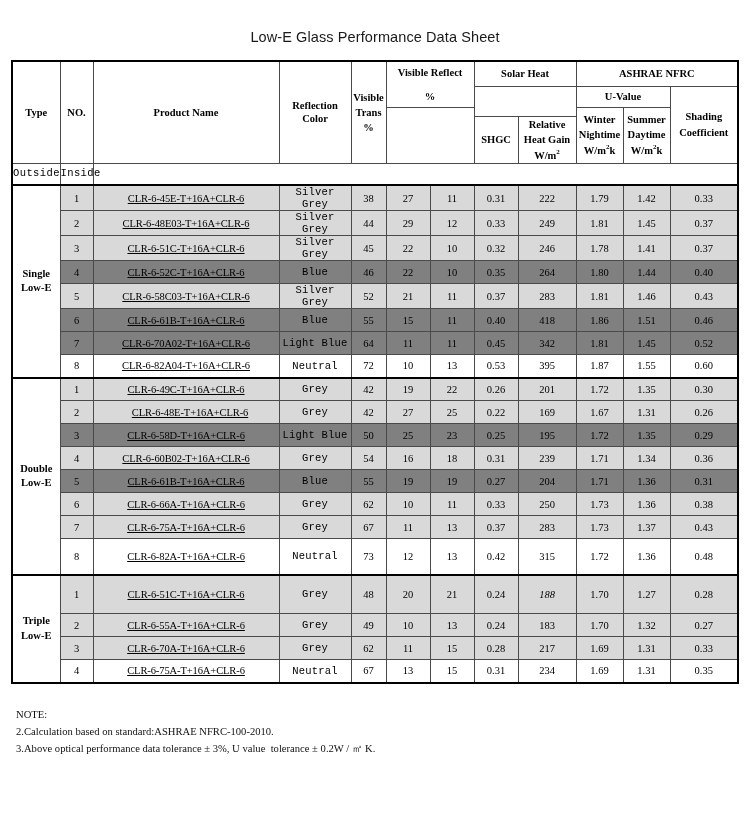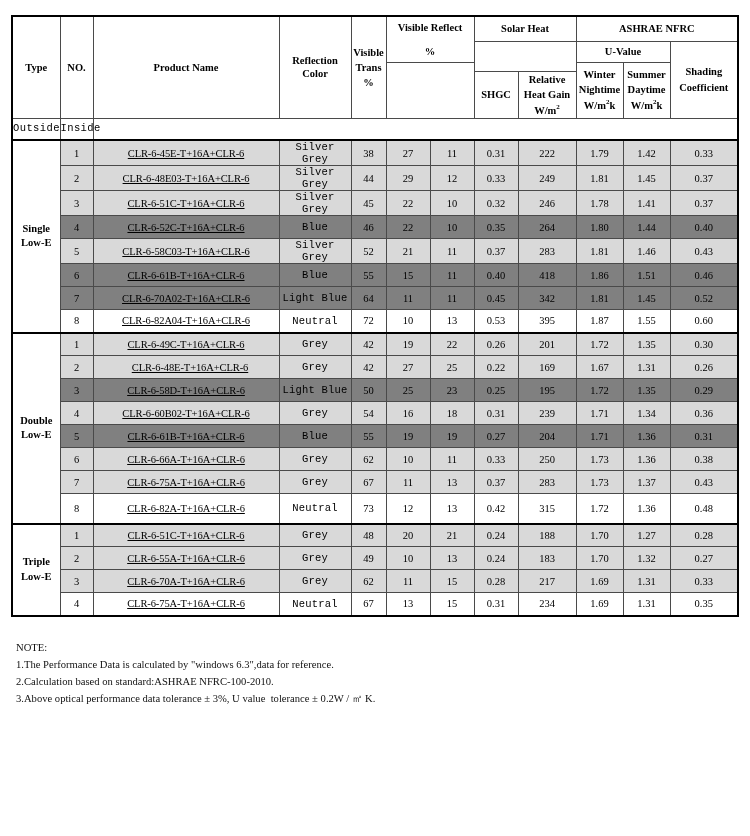--- a/index.html
+++ b/index.html
@@ -102,20 +102,21 @@
     line-height: 1.62;
     color: #111;
   }
   .notes .nline { white-space: pre-wrap; }
 </style>
 </head>
 <body>
 
 <div class="page">
 
+  <div class="doc-title">Low-E Glass Performance Data Sheet</div>
 
   <div class="table-wrap">
     <table class="datasheet">
       <colgroup>
         <col style="width:48px">
           <col style="width:33px">
           <col style="width:186px">
         <col style="width:72px">
           <col style="width:35px">
           <col style="width:44px">
@@ -379,33 +380,33 @@
             <td class="no" style="height: 23px;">8</td>
             <td class="pname" style="height: 23px;">CLR-6-82A-T+16A+CLR-6</td>
             <td class="color" style="height: 23px;">Neutral</td>
             <td class="num" style="height: 29px;">73</td>
             <td class="num" style="height: 23px;">12</td>
             <td class="num" style="height: 23px;">13</td>
             <td class="num" style="height: 23px;">0.42</td>
             <td class="num" style="height: 23px;">315</td>
             <td class="num" style="height: 23px;">1.72</td>
             <td class="num" style="height: 23px;">1.36</td>
-            <td class="num" style="height: 30px;">0.48</td>
+            <td class="num" style="height: 36px;">0.48</td>
           </tr>
           <tr class="shade-light group-start">
             <td class="typecell" rowspan="4" style="white-space: pre-line;">Triple
 Low-E</td>
             <td class="no" style="height: 23px;">1</td>
             <td class="pname" style="height: 23px;">CLR-6-51C-T+16A+CLR-6</td>
             <td class="color" style="height: 23px;">Grey</td>
             <td class="num" style="height: 23px;">48</td>
             <td class="num" style="height: 23px;">20</td>
             <td class="num" style="height: 23px;">21</td>
             <td class="num" style="height: 23px;">0.24</td>
-            <td class="num" style="height: 23px;">188</td>
+            <td class="num" style="height: 39px; font-style: italic;">188</td>
             <td class="num" style="height: 23px;">1.70</td>
             <td class="num" style="height: 23px;">1.27</td>
             <td class="num" style="height: 23px;">0.28</td>
           </tr>
           <tr class="shade-light">
             <td class="no" style="height: 23px;">2</td>
             <td class="pname" style="height: 23px;">CLR-6-55A-T+16A+CLR-6</td>
             <td class="color" style="height: 23px;">Grey</td>
             <td class="num" style="height: 23px;">49</td>
             <td class="num" style="height: 23px;">10</td>
@@ -442,19 +443,18 @@
             <td class="num" style="height: 23px;">1.31</td>
             <td class="num" style="height: 23px;">0.35</td>
           </tr>
         </tbody>
     </table>
   </div>
 
   <div class="notes">
     <div class="nline">NOTE:</div>
     <div id="notes-lines">
-        <div class="nline">1.The Performance Data is calculated by "windows 6.3",data for reference.</div>
         <div class="nline">2.Calculation based on standard:ASHRAE NFRC-100-2010.</div>
         <div class="nline">3.Above optical performance data tolerance ± 3%, U value  tolerance ± 0.2W / ㎡ K.</div>
       </div>
   </div>
 
 </div>
 
 </body></html>

